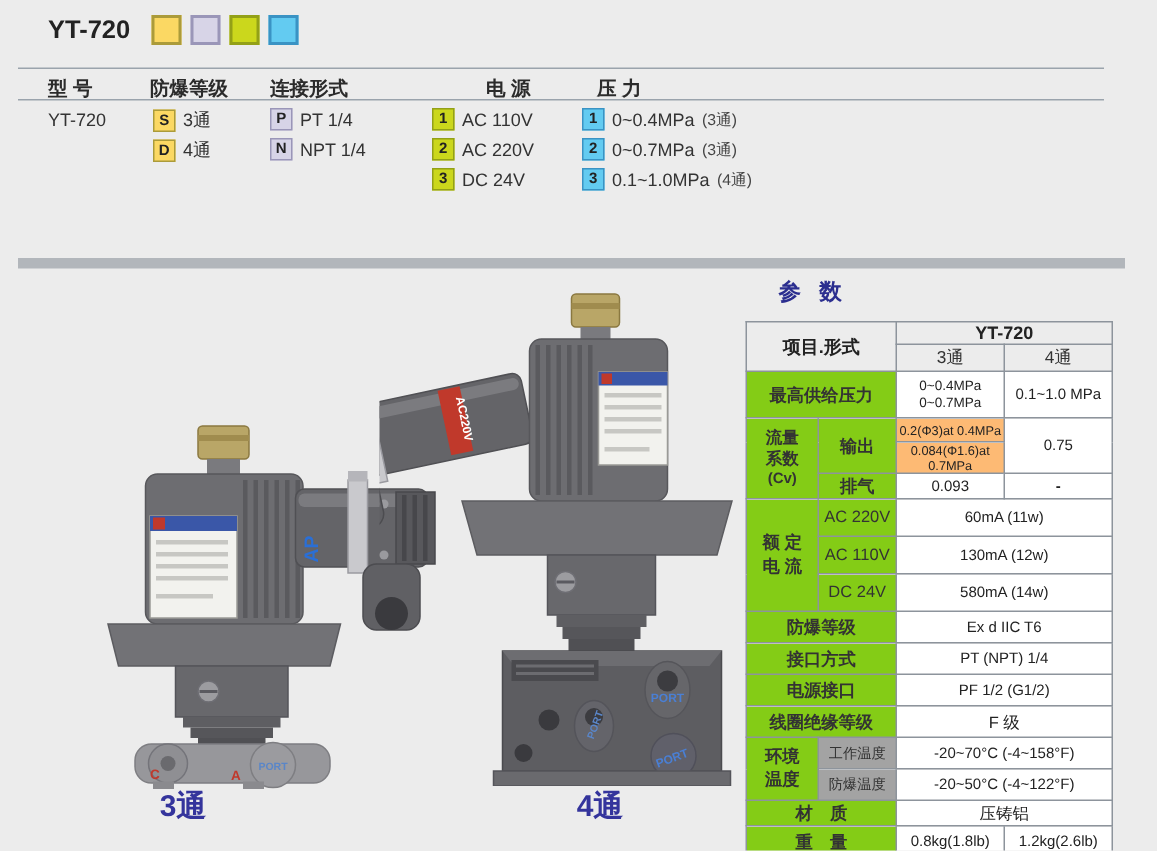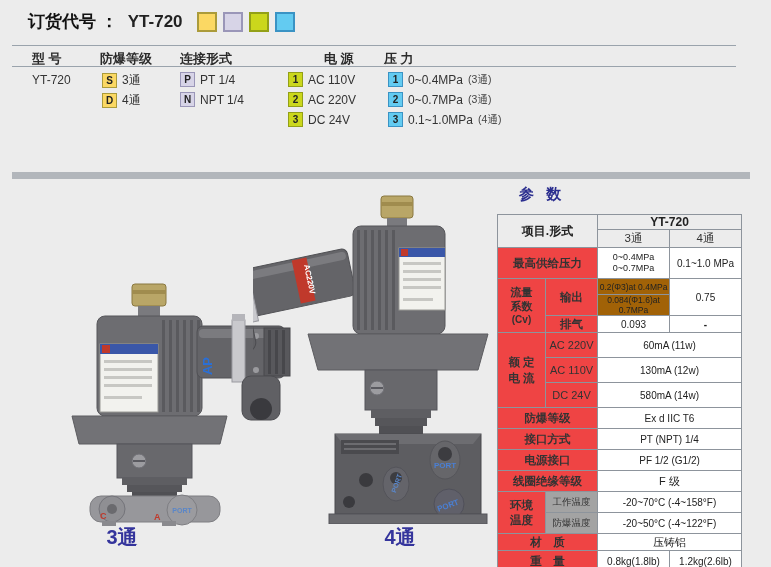--- a/index.html
+++ b/index.html
@@ -41,47 +41,46 @@
   
   .caption{font-size:20px;font-weight:bold;color:#34349c;text-align:center;width:80px;}
   .cap3{left:82px;top:524px;}
   .cap4{left:360px;top:524px;}
 
   
   .params-title{left:519px;top:185px;font-size:15px;font-weight:bold;color:#2b2e8f;letter-spacing:4px;}
   table.params{left:497px;top:214px;border-collapse:collapse;table-layout:fixed;width:244px;}
   table.params td{border:1px solid #8d949c;text-align:center;vertical-align:middle;
                   padding:0 1px;overflow:hidden;}
-  td.lab{background:#ef4444;font-size:11.5px;font-weight:bold;color:#333;}
+  td.lab{background:#84cc16;font-size:11.5px;font-weight:bold;color:#333;}
   td.lab-sm{background:#a3a3a3;font-size:9.5px;font-weight:normal;color:#333;}
   td.val{background:#ffffff;font-size:10px;color:#222;}
-  td.val-sm{background:#a16207;font-size:8.5px;color:#222;}
+  td.val-sm{background:#fdba74;font-size:8.5px;color:#222;}
   td.hdr{background:#ececec;font-size:12px;font-weight:bold;color:#222;}
   td.hdr2{background:#ececec;font-size:11.5px;color:#333;}
 </style>
 </head>
 <body>
 
 <div class="abs order-title">
-  <span class="zh">订货代号 ：</span>
   <span class="model">YT-720</span>
   <span class="swatch sw-yellow"></span>
   <span class="swatch sw-lav"></span>
   <span class="swatch sw-green"></span>
   <span class="swatch sw-blue"></span>
 </div>
 
 <div class="abs hrule rule-top"></div>
 <div class="abs hrule rule-mid"></div>
 
 <div class="abs colhead" style="left:32px;">型 号</div>
 <div class="abs colhead" style="left:100px;">防爆等级</div>
 <div class="abs colhead" style="left:180px;">连接形式</div>
 <div class="abs colhead" style="left:288px;padding-left:36px;">电 源</div>
-<div class="abs colhead" style="left:384px;">压 力</div>
+<div class="abs colhead" style="left:398px;">压 力</div>
 
 <div class="abs order-item" style="left:32px;top:73px;">
   <span>YT-720</span>
 </div>
 
 <div class="abs order-item" style="left:102px;top:72px;">
   <span class="chip chip-yellow">S</span>
   <span>3通</span>
 </div>
 <div class="abs order-item" style="left:102px;top:92px;">

